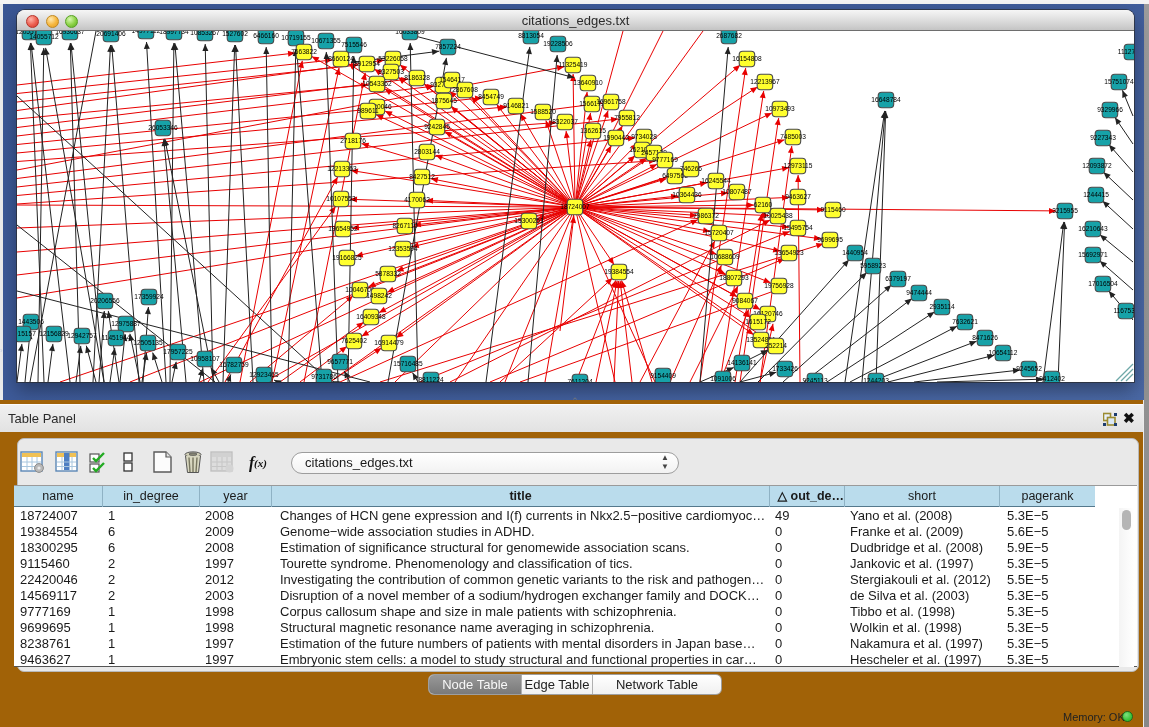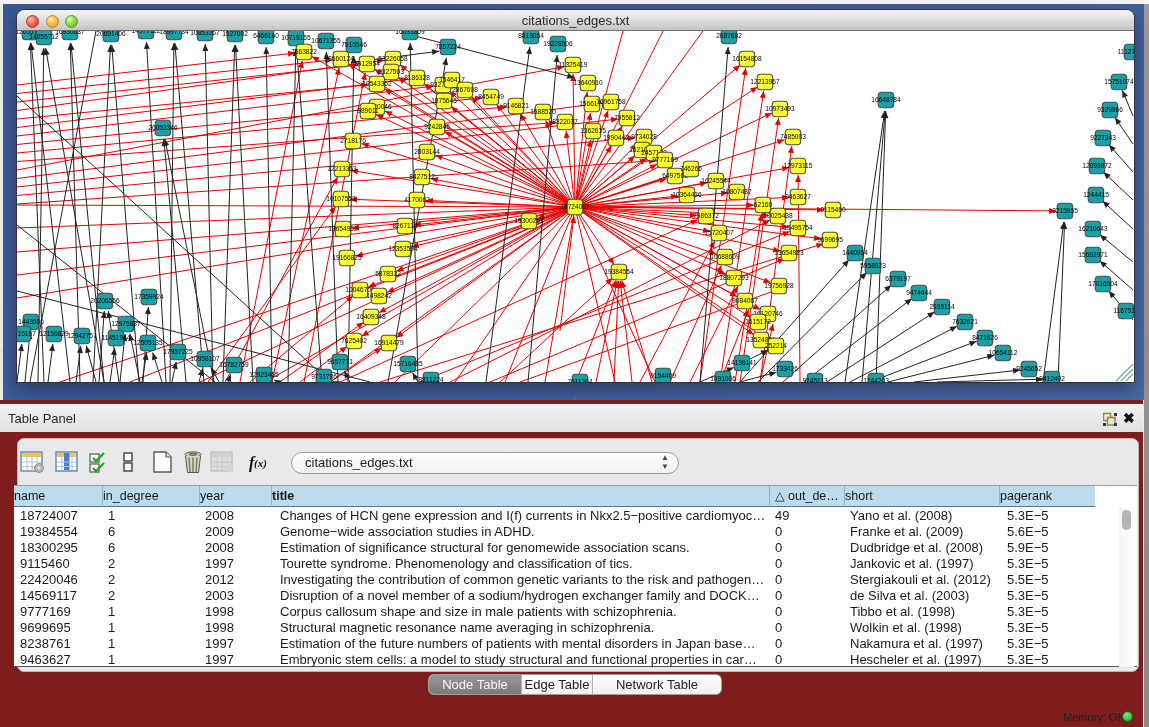--- a/index.html
+++ b/index.html
@@ -12,36 +12,36 @@
 #titlebar { position:absolute; left:0; top:0; width:100%; height:21px; border-radius:8px 8px 0 0;
   background:linear-gradient(#f6f6f6,#d9d9d9 60%,#c4c4c4); border-bottom:1px solid #6e6e6e; }
 #titlebar .title { text-align:center; font-size:13px; color:#2b2b2b; line-height:21px; }
 .tl { position:absolute; top:4.5px; width:13px; height:13px; border-radius:50%; }
 #tl-r { left:8.5px; background:radial-gradient(circle at 35% 30%, #ffb3a8, #ec5f50 55%, #d0372a); border:1px solid #b73329; }
 #tl-y { left:28.5px; background:radial-gradient(circle at 35% 30%, #ffe9b0, #f6b63c 55%, #e09c24); border:1px solid #c1881f; }
 #tl-g { left:48px; background:radial-gradient(circle at 35% 30%, #d6f8b0, #8ad144 55%, #5ba826); border:1px solid #57a123; }
 #canvas { position:absolute; left:0; top:21px; width:1117px; height:351px; background:#fff; overflow:hidden; }
 #canvas svg { position:absolute; left:0 !important; top:0 !important; }
 
-#panel { position:absolute; left:0; top:400px; width:1143px; height:327px; background:#7f1d1d; }
+#panel { position:absolute; left:0; top:400px; width:1143px; height:327px; background:#a16207; }
 #panelhead { position:absolute; left:0; top:4px; width:100%; height:28px;
   background:linear-gradient(#f0f0f0,#e2e2e2); border-top:1px solid #fbfbfb; }
 #panelhead .lbl { position:absolute; left:8px; top:6px; font-size:13px; color:#2a2a2a; }
 #floatico { position:absolute; left:1103px; top:7px; width:14px; height:14px; }
 #closeico { position:absolute; left:1123px; top:5px; font-size:14px; font-weight:bold; color:#111; }
 #inner { position:absolute; left:17px; top:38px; width:1122px; height:634px;
   background:#e9e9e9; border:1px solid #b9b9b9; border-radius:7px; height:234px; }
 #toolbar { position:absolute; left:0px; top:4px; height:36px; width:100%; }
 #combo { position:absolute; left:273px; top:9px; width:388px; height:22px; background:linear-gradient(#ffffff,#f2f2f2);
   border:1px solid #9d9d9d; border-radius:11px; font-size:13px; color:#1a1a1a; line-height:20px; padding-left:13px; }
 #combo .arr { position:absolute; right:9px; top:0px; font-size:8px; color:#444; line-height:9px; }
 #tablewrap { position:absolute; left:-4px; top:46px; width:1123px; height:182px; background:#fff;
   border-top:1px solid #9a9a9a; border-bottom:1px solid #555; }
 #thead { position:absolute; left:0; top:0; width:1081px; height:21px; background:#badcec; border-bottom:1px solid #54788c; }
-#thead div { position:absolute; top:0; height:21px; font-size:12.5px; color:#1a1a1a; text-align:left; line-height:21px;
+#thead div { position:absolute; top:0; height:21px; font-size:12.5px; color:#1a1a1a; text-align:center; line-height:21px;
   border-right:1px solid #8fb2c4; }
 #rows { position:absolute; left:0; top:22px; width:1123px; height:160px; overflow:hidden; font-size:13px; color:#1a1a1a; }
 .tr { position:relative; height:16px; line-height:16px; white-space:nowrap; }
 .tr div { position:absolute; top:0; height:16px; overflow:hidden; }
 .c0 { left:6px; width:80px; } .c1 { left:94px; width:60px; } .c2 { left:191px; width:60px; }
 .c3 { left:266px; width:490px; } .c4 { left:761px; width:65px; } .c5 { left:836px; width:160px; }
 .c6 { left:993px; width:90px; }
 #vscroll { position:absolute; left:1105px; top:22px; width:15px; height:159px; background:linear-gradient(90deg,#f4f4f4,#fff); }
 #vthumb { position:absolute; left:3px; top:2px; width:9px; height:20px; border-radius:5px; background:#b5b5b5; }
 #tabs { position:absolute; left:428px; top:274px; width:294px; height:21px; border:1px solid #9e9e9e; border-radius:6px;
@@ -851,21 +851,21 @@
         <text x="236" y="24" font-size="11" font-style="italic" font-weight="bold" font-family="Liberation Serif, serif" fill="#111">(x)</text>
       </svg>
       <div id="combo">citations_edges.txt<div class="arr">▲<br>▼</div></div>
     </div>
     <div id="tablewrap">
       <div id="thead">
         <div style="left:0;width:89px;">name</div>
         <div style="left:89px;width:97px;">in_degree</div>
         <div style="left:186px;width:72px;">year</div>
         <div style="left:258px;width:498px;font-weight:bold;">title</div>
-        <div style="left:756px;width:75px;text-align:left;padding-left:5px;">△ out_de…</div>
+        <div style="left:756px;width:75px;text-align:right;padding-left:5px;font-weight:bold;">△ out_de…</div>
         <div style="left:831px;width:155px;">short</div>
         <div style="left:986px;width:95px;border-right:none;">pagerank</div>
       </div>
       <div id="rows">
 <div class="tr">
             <div class="c0">18724007</div>
             <div class="c1">1</div>
             <div class="c2">2008</div>
             <div class="c3">Changes of HCN gene expression and I(f) currents in Nkx2.5−positive cardiomyoc…</div>
             <div class="c4">49</div>

